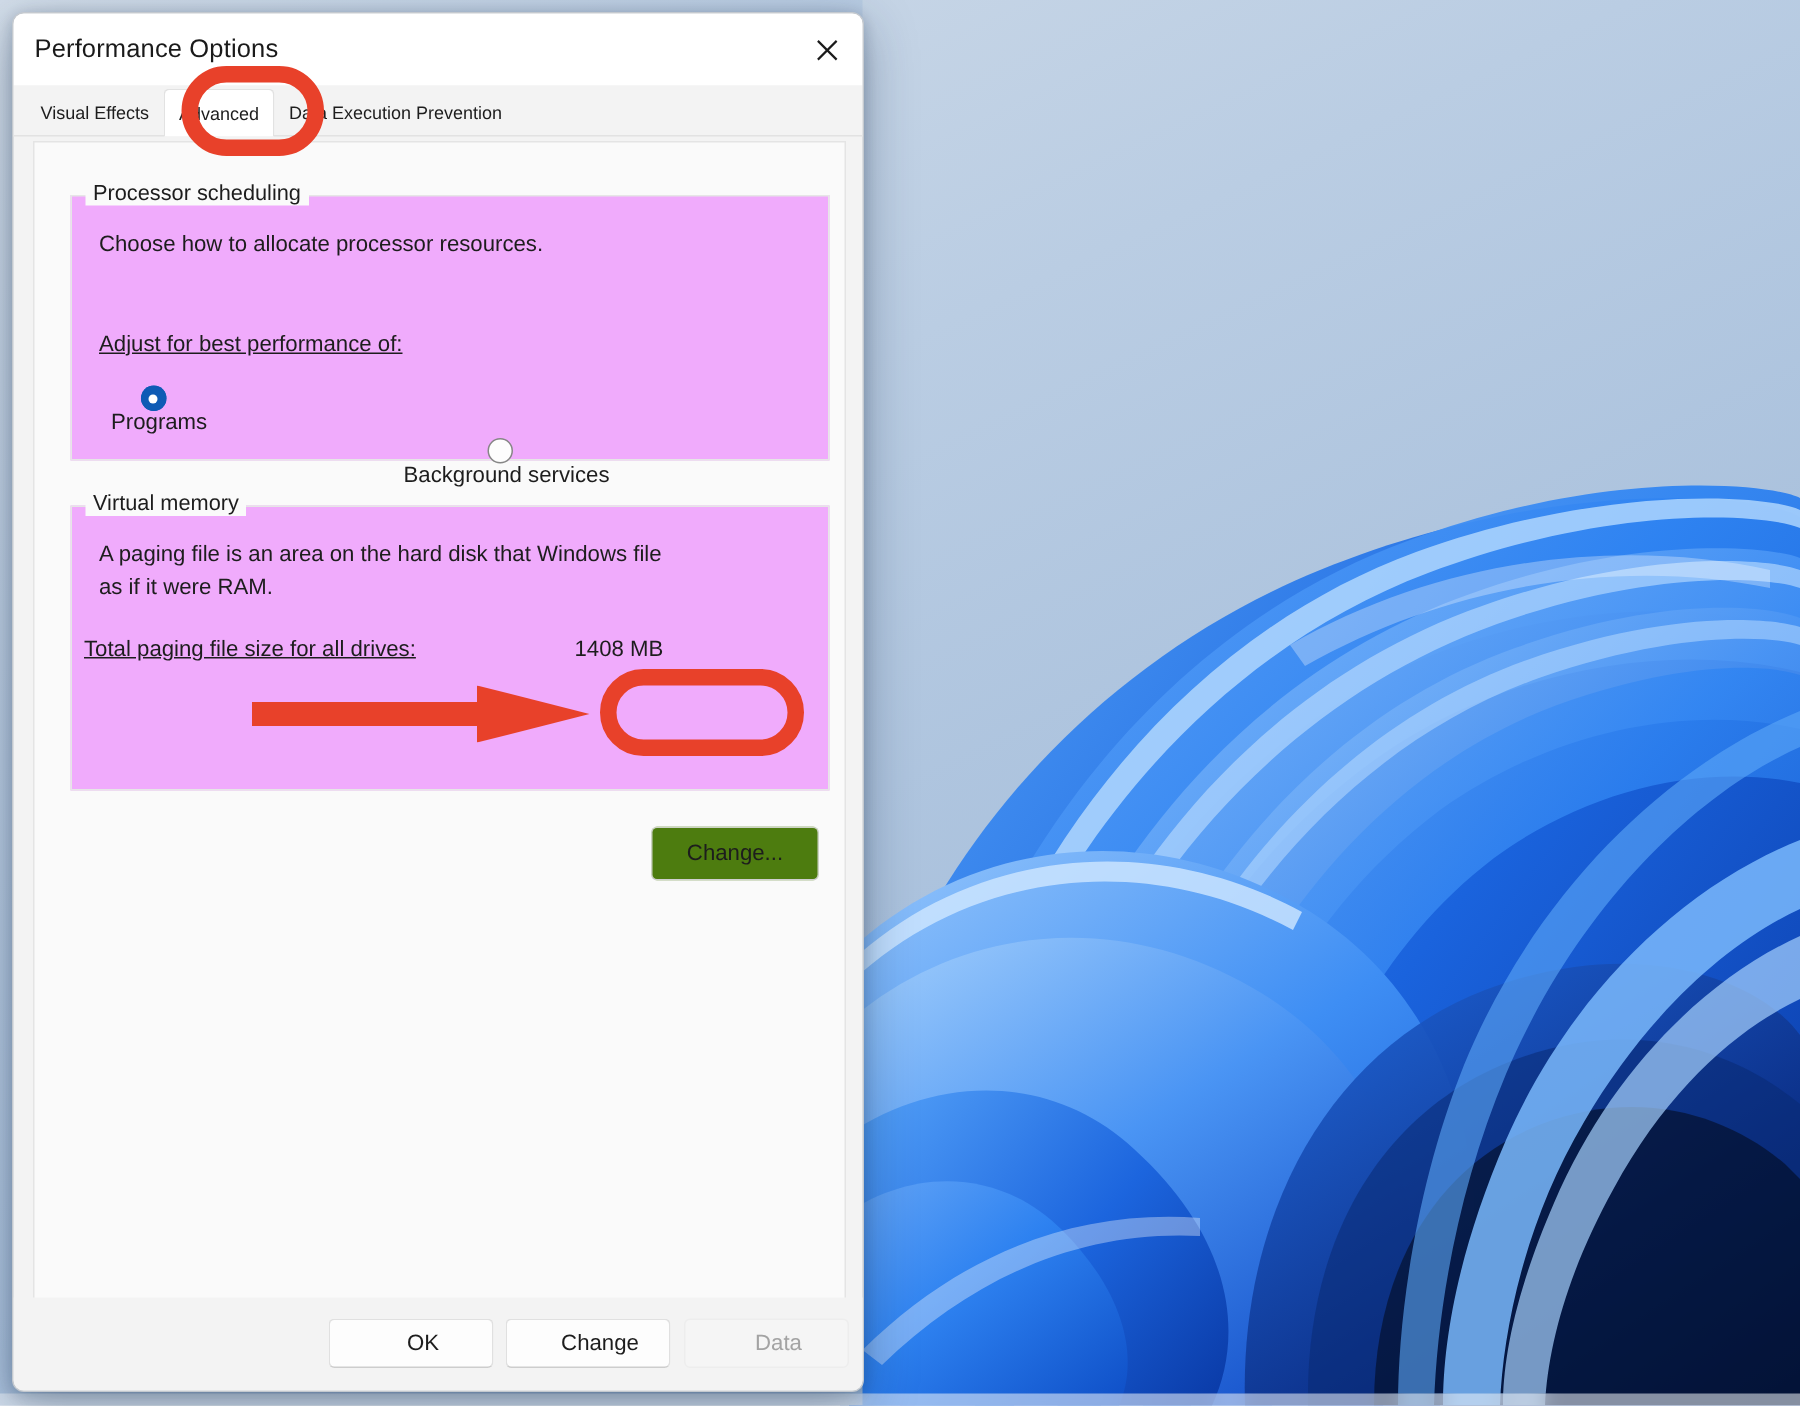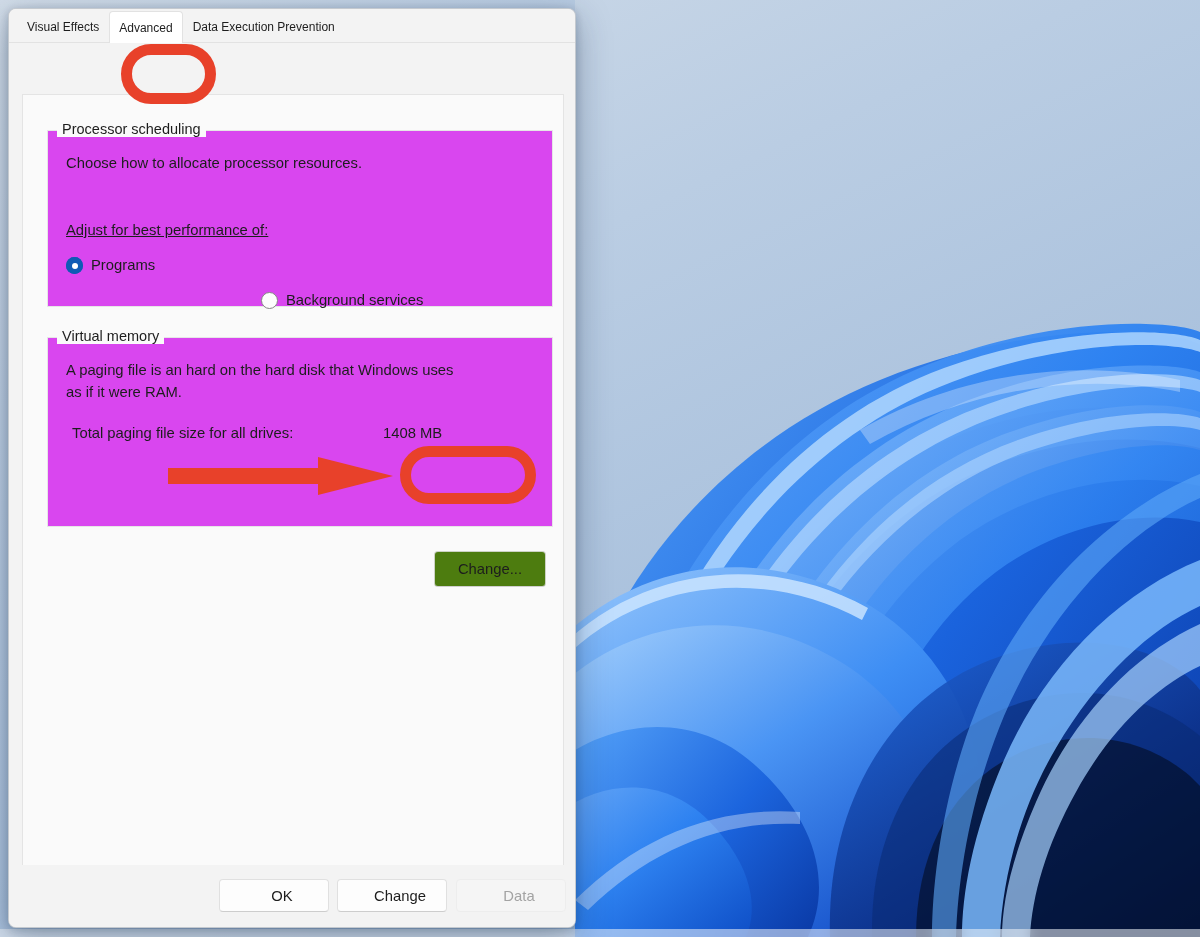--- a/index.html
+++ b/index.html
@@ -92,21 +92,21 @@
     left: 13px; top: 85px;
     width: 542px; height: 789px;
     background: #fafafa;
     border: 1px solid #e4e4e4;
   }
 
   
   .groupbox {
     position: absolute;
     border: 1px solid #e6e6e6;
-    background: #d946ef;
+    background: #f0abfc;
   }
   .group-legend {
     position: absolute;
     top: -10px; left: 9px;
     background: #fafafa;
     padding: 0 5px;
     font-size: 14.5px;
     color: #1d1d1d;
     white-space: nowrap;
   }
@@ -114,21 +114,21 @@
   #group-virtualmem { left: 24px; top: 242px; width: 506px; height: 190px; }
 
   .body-text {
     position: absolute;
     font-size: 14.8px;
     color: #1d1d1d;
     line-height: 1.42;
   }
 
   
-  .radio-row { position:absolute; display:flex; align-items:flex-start; cursor: default; }
+  .radio-row { position:absolute; display:flex; align-items:center; cursor: default; flex-direction: column; }
   .radio {
     width: 17px; height: 17px; border-radius: 50%;
     border: 1.4px solid #868686;
     background: #fdfdfd;
     display:flex; align-items:center; justify-content:center;
     flex: 0 0 auto;
   }
   .radio.checked {
     border: none;
     background: #0f5bb5;
@@ -293,20 +293,29 @@
 
         <rect x="0" y="0" width="575" height="937" fill="url(#sky)"></rect>
       </g>
     </svg>
   </div>
 
   <div id="taskbar-sliver"></div>
 
   <div id="dialog">
 
+    <div id="titlebar">
+      <div id="window-title">Performance Options</div>
+      <div id="close-button">
+        <svg viewBox="0 0 12 12">
+          <line x1="1" y1="1" x2="11" y2="11" stroke="#1a1a1a" stroke-width="1.15"></line>
+          <line x1="11" y1="1" x2="1" y2="11" stroke="#1a1a1a" stroke-width="1.15"></line>
+        </svg>
+      </div>
+    </div>
 
     <div id="tabstrip">
       <div class="tab">Visual Effects</div>
       <div class="tab selected">Advanced</div>
       <div class="tab">Data Execution Prevention</div>
     </div>
 
     <div id="tabpanel">
 
       <div class="groupbox" id="group-processor">
@@ -322,23 +331,23 @@
         </div>
 
         <div class="radio-row" style="left:213px; top:126px;margin-top:35px;">
           <span class="radio"></span>
           <span class="radio-label">Background services</span>
         </div>
       </div>
 
       <div class="groupbox" id="group-virtualmem">
         <div class="group-legend">Virtual memory</div>
-        <div class="body-text" style="left:18px; top:22px;">A paging file is an hard on the hard disk that Windows uses</div>
+        <div class="body-text" style="left:18px; top:22px;">A paging file is an area on the hard disk that Windows file</div>
         <div class="body-text" style="left:18px; top:44px;">as if it were RAM.</div>
-        <div class="body-text" style="left:24px; top:85px;">Total paging file size for all drives:</div>
+        <div class="body-text" style="left:8px; top:85px;text-decoration:underline;">Total paging file size for all drives:</div>
         <div class="body-text" style="left:335px; top:85px;">1408 MB</div>
       </div>
 
       <div id="change-button">Change...</div>
     </div>
 
     <div id="footer">
       <div class="footer-btn enabled" id="btn-ok">OK</div>
       <div class="footer-btn enabled" id="btn-cancel">Change</div>
       <div class="footer-btn disabled" id="btn-apply">Data</div>

